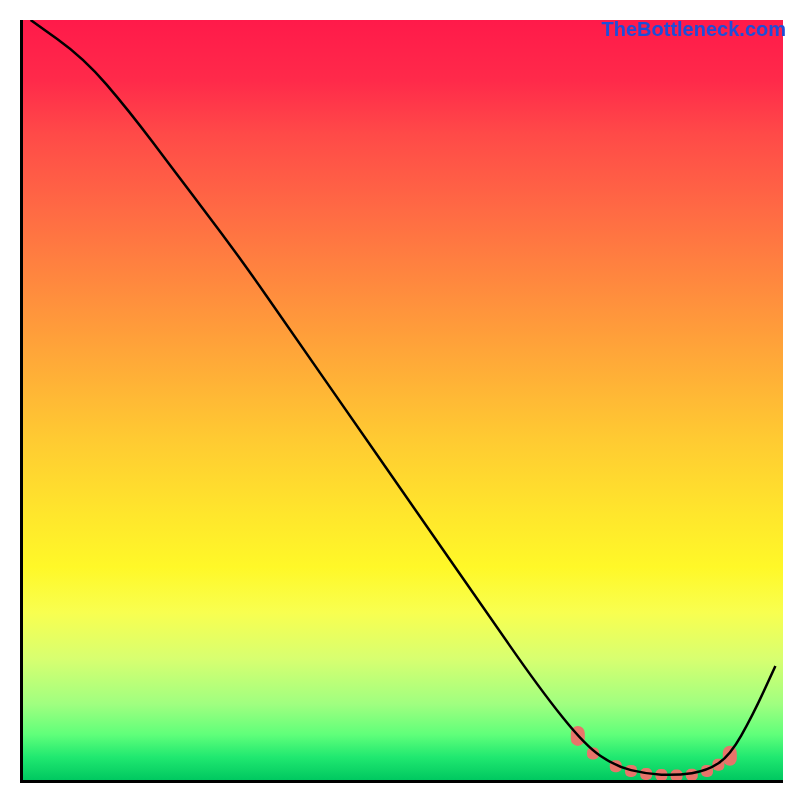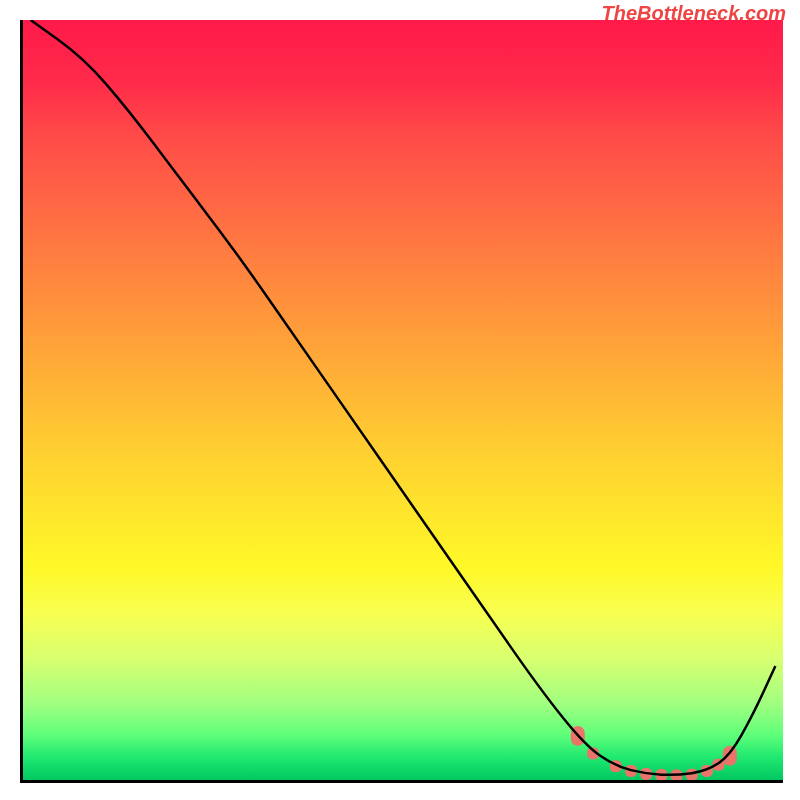--- a/index.html
+++ b/index.html
@@ -45,27 +45,26 @@
       #f8ff50 78%,
       #d8ff70 84%,
       #a0ff80 90%,
       #60ff7a 94%,
       #20e870 97%,
       #00c860 100%
     );
   }
   .watermark {
     position: absolute;
-    top: 2px;
+    top: 18px;
     right: 14px;
     font-size: 20px;
     font-weight: bold;
-    color: #ef4444;
+    color: #1d4ed8;
     z-index: 10;
-    font-style: italic;
   }
   svg.curve-svg {
     position: absolute;
     left: 0;
     top: 0;
     width: 100%;
     height: 100%;
     z-index: 5;
   }
   .highlight-dot {

